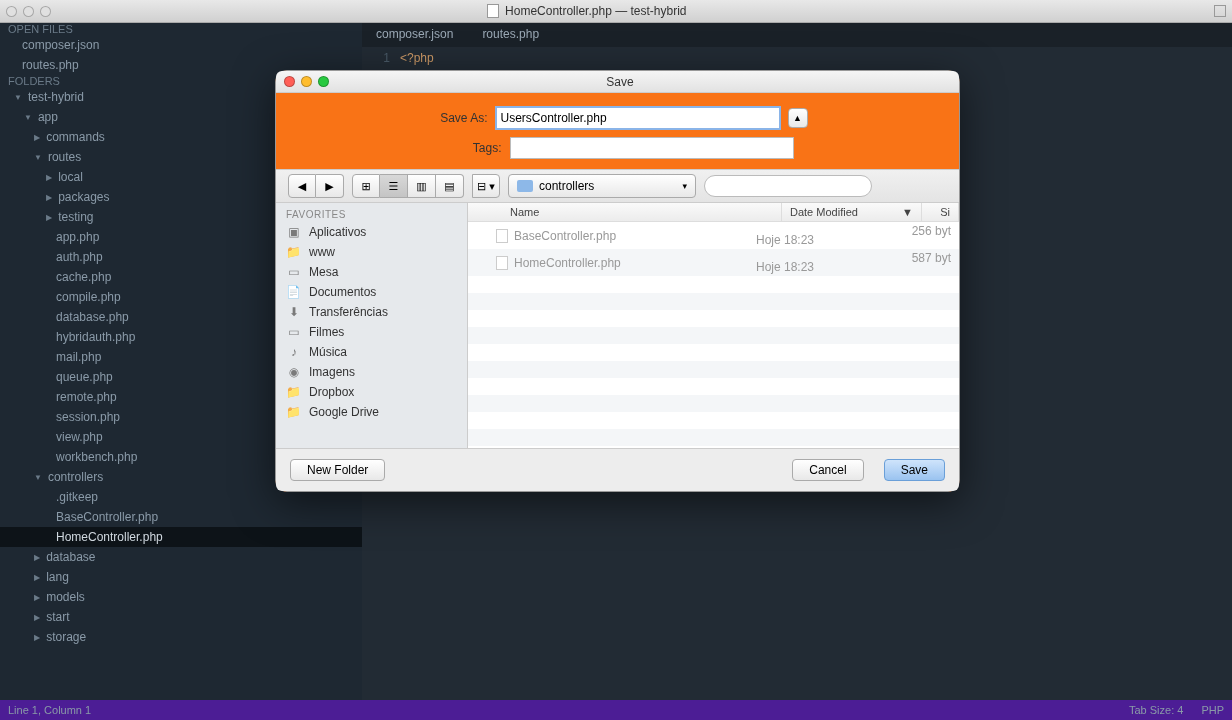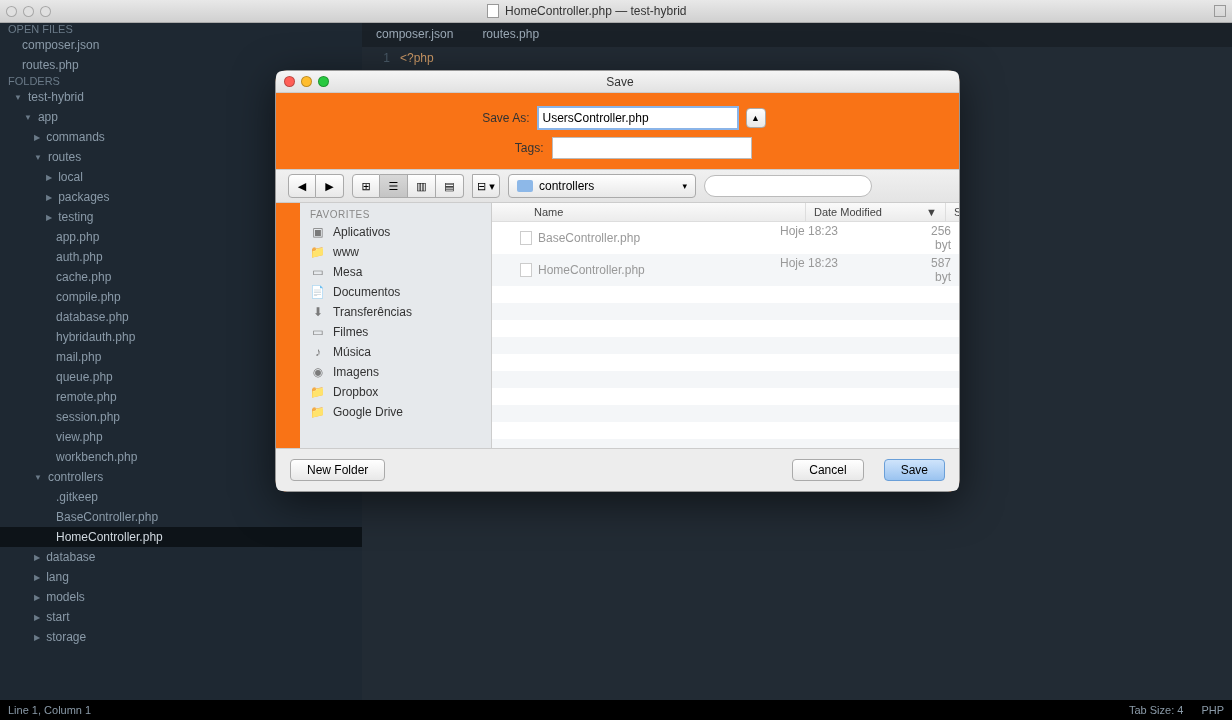--- a/index.html
+++ b/index.html
@@ -34,68 +34,68 @@
 .editor-area { flex: 1; background: #222b34; display: flex; flex-direction: column; }
 .tabs { display: flex; background: #1a2128; height: 24px; }
 .tab { padding: 4px 14px; font-size: 12px; color: #9aa8b5; background: #222b34; border-right: 1px solid #1a2128; }
 .tab.inactive { background: #1a2128; }
 .code { flex: 1; padding: 4px 0; font-family: Menlo, Consolas, monospace; font-size: 12px; display: flex; }
 .gutter { width: 38px; text-align: right; color: #4a5a68; padding-right: 10px; }
 .code-text { color: #d0d8df; }
 .php-tag { color: #c96; }
 
 
-.statusbar { position: absolute; bottom: 0; left: 0; right: 0; height: 20px; background: #000000; color: #8a9aa8; font-size: 11px; display: flex; align-items: center; padding: 0 8px; justify-content: space-between; }
+.statusbar { position: absolute; bottom: 0; left: 0; right: 0; height: 20px; background: #4c1d95; color: #8a9aa8; font-size: 11px; display: flex; align-items: center; padding: 0 8px; justify-content: space-between; }
 .status-right { display: flex; gap: 18px; }
 
 
 .save-dialog { position: absolute; left: 275px; top: 70px; width: 685px; background: #f97316; border: 1px solid #999; border-radius: 12px; box-shadow: 0 10px 40px rgba(0,0,0,.55); }
 .dlg-titlebar { height: 22px; border-bottom: 1px solid #ccc; display: flex; align-items: center; padding: 0 8px; background: linear-gradient(#f5f5f5, #e2e2e2); border-radius: 6px 6px 0 0; }
 .dlg-tl { display: flex; gap: 6px; }
 .dlg-tl .tl.red { background: #ff5f57; }
 .dlg-tl .tl.yellow { background: #ffbd2e; }
 .dlg-tl .tl.green { background: #28c940; }
 .dlg-title { flex: 1; text-align: center; font-size: 12px; color: #333; margin-left: -40px; }
 
 .dlg-top { padding: 14px 20px 10px; display: flex; flex-direction: column; gap: 8px; align-items: center; }
 .field-row { display: flex; align-items: center; gap: 8px; }
 .field-label { width: 60px; text-align: right; font-size: 12px; color: #333; }
-.text-input { width: 200px; height: 22px; border: 1px solid #a8bdd6; background: #fff; font-size: 12px; padding: 0 4px; outline: 2px solid #8ab4e8; outline-offset: -1px; }
+.text-input { width: 284px; height: 22px; border: 1px solid #a8bdd6; background: #fff; font-size: 12px; padding: 0 4px; outline: 2px solid #8ab4e8; outline-offset: -1px; }
 .text-input.tags { outline: none; border: 1px solid #bbb; }
 .disclosure-btn { width: 20px; height: 20px; border: 1px solid #aaa; border-radius: 4px; background: linear-gradient(#fff,#e8e8e8); display: flex; align-items: center; justify-content: center; font-size: 9px; }
 
 .toolbar-row { padding: 4px 12px; border-top: 1px solid #ccc; border-bottom: 1px solid #ccc; display: flex; align-items: center; gap: 8px; background: linear-gradient(#f0f0f0,#e4e4e4); }
 .nav-seg, .view-seg, .arrange-seg { display: flex; }
 .seg-btn { width: 28px; height: 24px; border: 1px solid #aaa; background: linear-gradient(#fff,#e8e8e8); display: flex; align-items: center; justify-content: center; font-size: 11px; }
 .seg-btn + .seg-btn { border-left: none; }
 .seg-btn:first-child { border-radius: 4px 0 0 4px; }
 .seg-btn:last-child { border-radius: 0 4px 4px 0; }
 .seg-btn.active { background: linear-gradient(#d8d8d8,#c4c4c4); }
 .loc-popup { flex: 0 0 188px; height: 24px; border: 1px solid #aaa; border-radius: 4px; background: linear-gradient(#fff,#e8e8e8); display: flex; align-items: center; padding: 0 8px; gap: 6px; font-size: 12px; position: relative; }
 .loc-popup::after { content: "▾"; position: absolute; right: 8px; font-size: 9px; }
 .folder-glyph { width: 16px; height: 12px; background: #8db8e8; border-radius: 2px; }
 .search-field { flex: 1; height: 22px; border: 1px solid #bbb; border-radius: 11px; background: #fff; padding: 0 8px 0 24px; font-size: 12px; position: relative; }
 .search-glyph { position: absolute; left: 8px; top: 4px; color: #888; font-size: 12px; }
 
-.browser { display: flex; height: 245px; padding-left: 24px; }
+.browser { display: flex; height: 245px; }
 .favorites { width: 192px; background: #e6e9ec; border-right: 1px solid #ccc; overflow: hidden; }
 .fav-header { padding: 6px 10px 2px; font-size: 10px; color: #888; letter-spacing: 0.5px; }
 .fav-item { padding: 3px 10px; display: flex; align-items: center; gap: 7px; font-size: 12px; color: #333; }
 .fav-icon { width: 16px; height: 14px; color: #7a7a7a; display: flex; align-items: center; justify-content: center; }
 .file-list { flex: 1; background: #fff; overflow: hidden; }
 .list-header { display: flex; border-bottom: 1px solid #ddd; background: linear-gradient(#fafafa,#ececec); font-size: 11px; color: #444; }
 .col { padding: 3px 8px; border-right: 1px solid #ddd; }
 .col.name { flex: 0 0 280px; margin-left: 34px; }
 .col.date { flex: 0 0 140px; display:flex; justify-content:space-between; align-items:center; }
 .col.size { flex: 1; text-align: right; }
 .list-rows .row { display: flex; font-size: 12px; color: #999; padding: 1px 0; }
 .list-rows .row:nth-child(even) { background: #f4f6f8; }
 .row .c { padding: 1px 8px; }
 .row .c.name { flex: 0 0 280px; display: flex; align-items: center; gap: 6px; padding-left: 28px; }
-.row .c.date { flex: 0 0 140px; }
+.row .c.date { flex: 0 0 140px; margin-top: 9px; }
 .row .c.size { flex: 1; text-align: right; }
 .file-glyph { width: 12px; height: 14px; background: #fff; border: 1px solid #ccc; }
 .empty-row { height: 17px; }
 .empty-row:nth-child(even) { background: #f4f6f8; }
 
 .dlg-bottom { border-top: 1px solid #ccc; padding: 10px 14px; display: flex; justify-content: space-between; background: #ededed; border-radius: 0 0 6px 6px; }
 .push-btn { height: 22px; padding: 0 16px; border: 1px solid #aaa; border-radius: 4px; background: linear-gradient(#fff,#e8e8e8); font-size: 12px; }
 .push-btn.primary { background: linear-gradient(#cfe4fb,#9ac3f0); border-color: #6a9fd8; }
 .btn-group { display: flex; gap: 20px; }
 </style>

